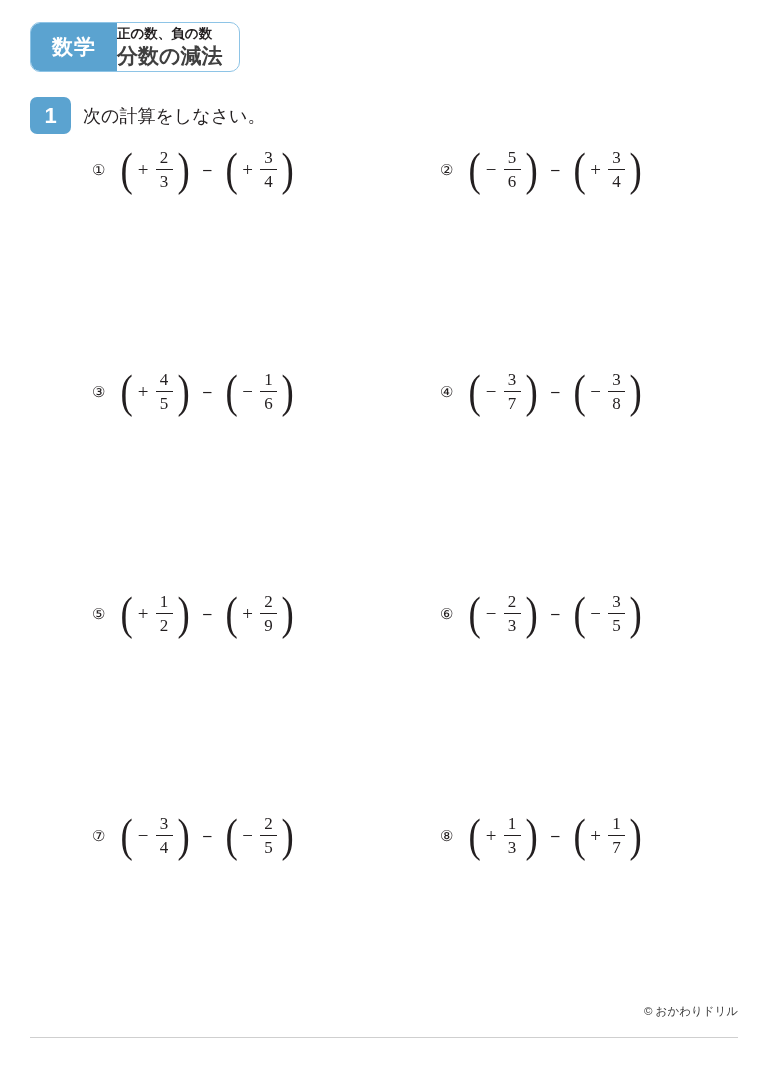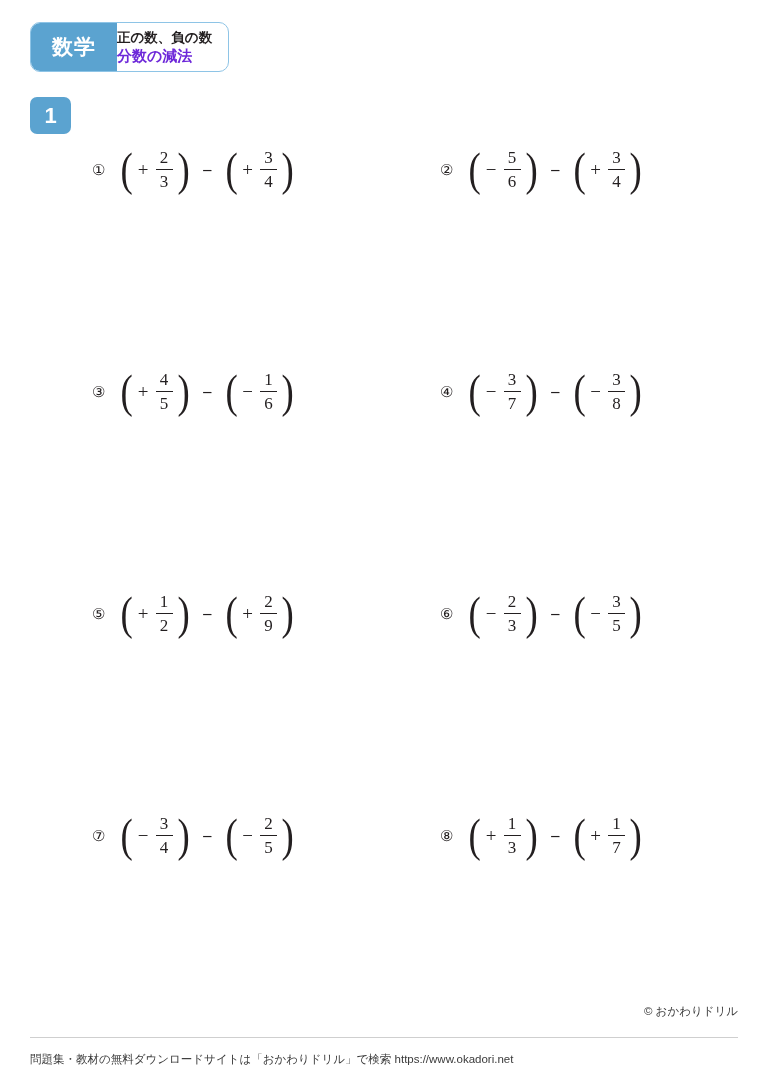--- a/index.html
+++ b/index.html
@@ -53,22 +53,22 @@
     flex-direction: column;
     justify-content: center;
     line-height: 1.15;
   }
   .title-small {
     font-size: 13.5px;
     color: #231f20;
     font-weight: bold;
   }
   .title-main {
-    font-size: 15px;
-    color: #6d28d9;
+    font-size: 21px;
+    color: #404040;
     font-weight: bold;
     margin-top: 2px;
   }
 
   
   .section-row {
     position: absolute;
     left: 30px;
     top: 97px;
     display: flex;
@@ -196,20 +196,21 @@
   <div class="header">
     <div class="subject-badge">数学</div>
     <div class="title-box">
       <div class="title-small">正の数、負の数</div>
       <div class="title-main">分数の減法</div>
     </div>
   </div>
 
   <div class="section-row">
     <div class="section-num">1</div>
+    <div class="section-text">次の計算をしなさい。</div>
   </div>
 
   <div class="problems">
 
     <div class="prow">
       <div class="pcell left">
         <div class="inner">
           <span class="pnum">①</span>
           <span class="expr">
             <span class="paren">(</span>
@@ -407,16 +408,15 @@
             </span>
             <span class="paren">)</span>
           </span>
         </div>
       </div>
     </div>
 
   </div>
 
   <div class="footer-line"></div>
-  <div class="footer-left">問題集・教材の無料ダウンロードサイトは「おかわりドリル」で検索  https://www.okadori.net</div>
   <div class="footer-right">© おかわりドリル</div>
 
 </div>
 
 </body></html>

